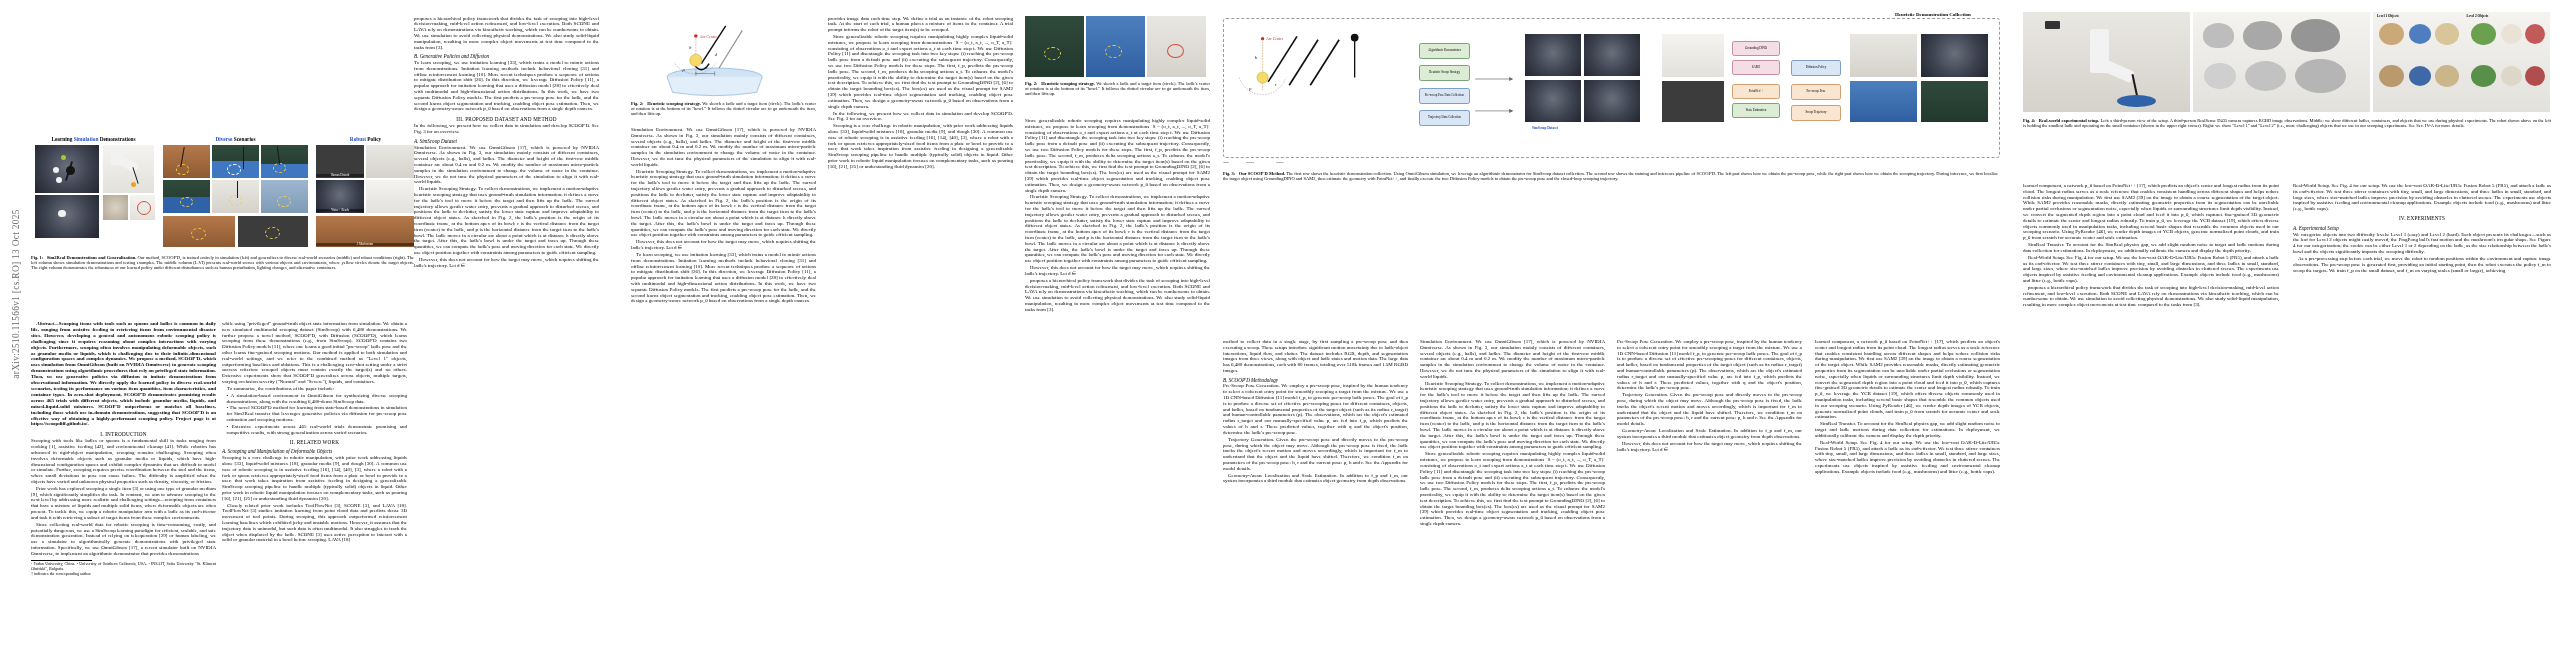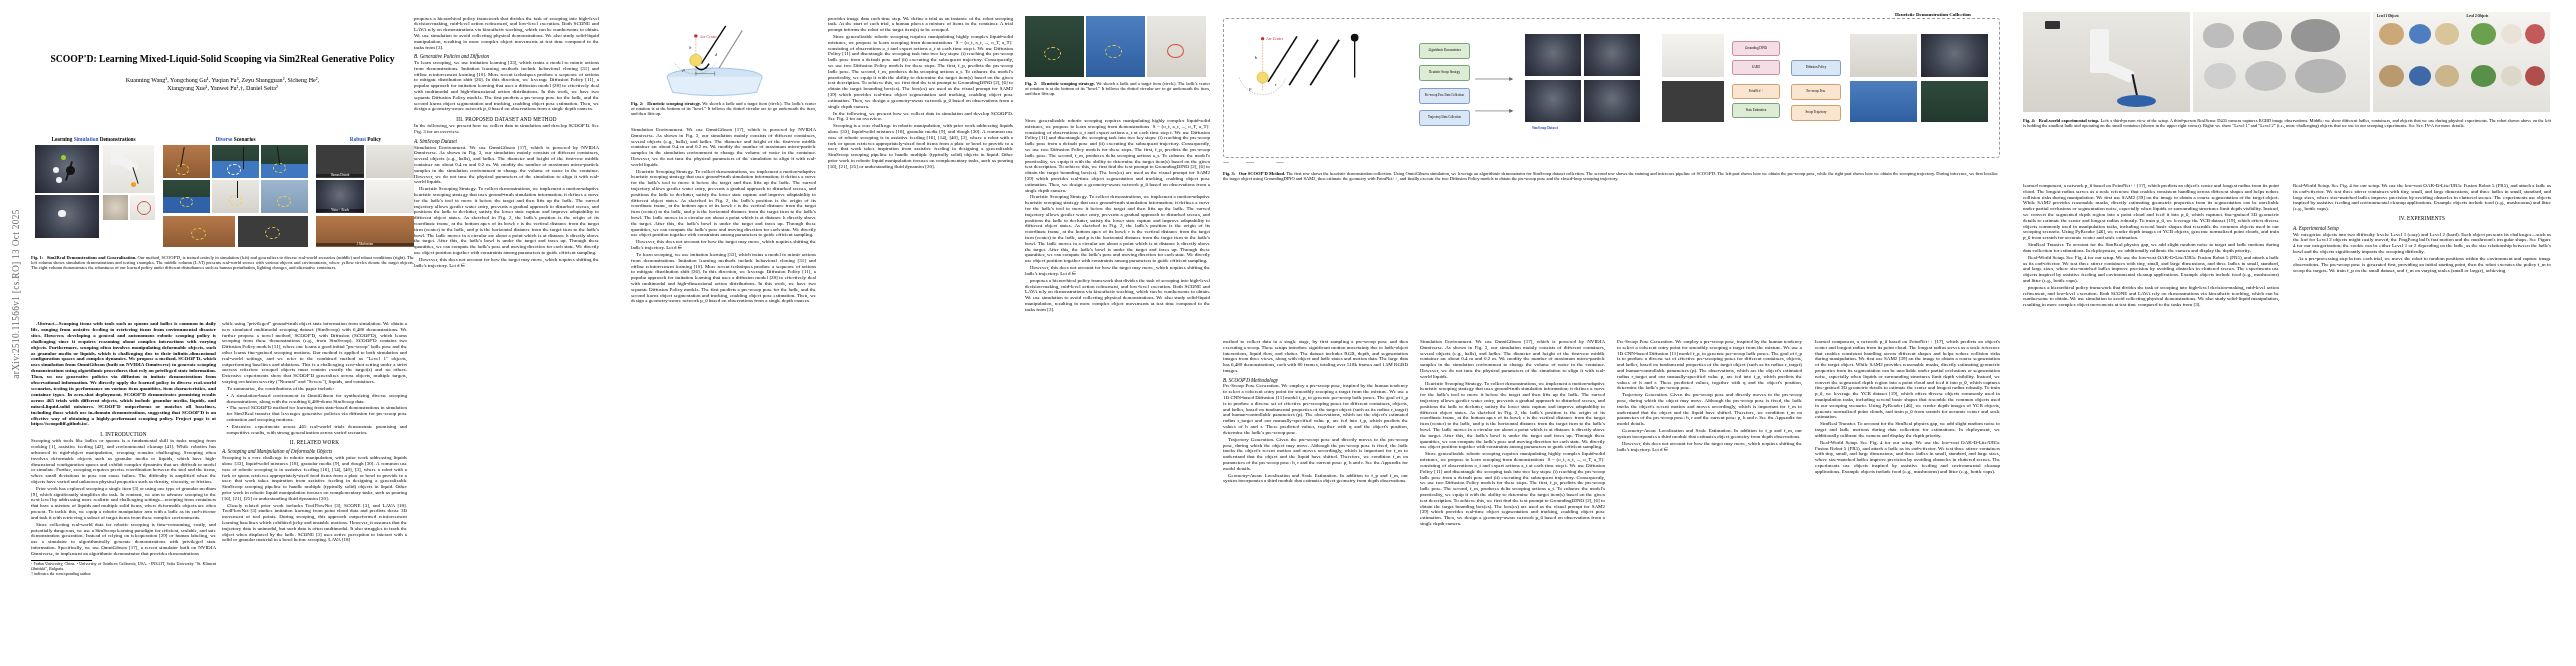--- a/index.html
+++ b/index.html
@@ -67,27 +67,20 @@
   .tinylab{position:absolute;font-size:2.8px;line-height:3.1px;color:#222;}
   svg{display:block;}
 </style>
 </head>
 <body>
 
 <div id="page">
 
   <div id="arxiv-stamp">arXiv:2510.11566v1  [cs.RO]  13 Oct 2025</div>
 
-  <div id="titleblock">
-    <div id="paper-title">SCOOP'D: Learning Mixed-Liquid-Solid Scooping via Sim2Real Generative Policy</div>
-    <div id="authors">
-      <div>Kuanning Wang¹, Yongchong Gu¹, Yuqian Fu³, Zeyu Shangguan², Sicheng He²,</div>
-      <div>Xiangyang Xue¹, Yanwei Fu¹,†, Daniel Seita²</div>
-    </div>
-  </div>
 
   <div class="figbox" style="left:31px;top:136px;width:383px;height:167px;">
 
     <div style="position:absolute;left:0;top:0;width:125px;" class="figtitle">
       <span>Learning </span><span class="accent">Simulation</span><span> Demonstrations</span>
     </div>
     <div style="position:absolute;left:132px;top:0;width:145px;" class="figtitle">
       <span class="accent">Diverse</span><span> Scenarios</span>
     </div>
     <div style="position:absolute;left:285px;top:0;width:99px;" class="figtitle">

